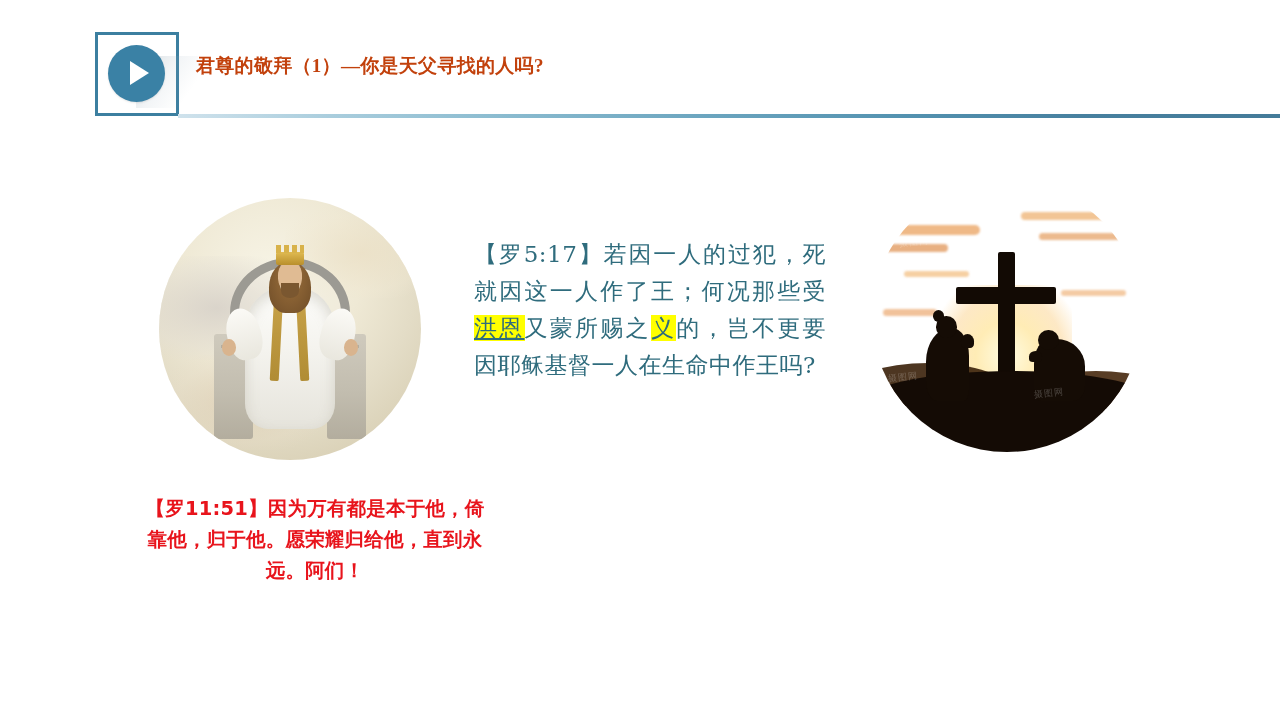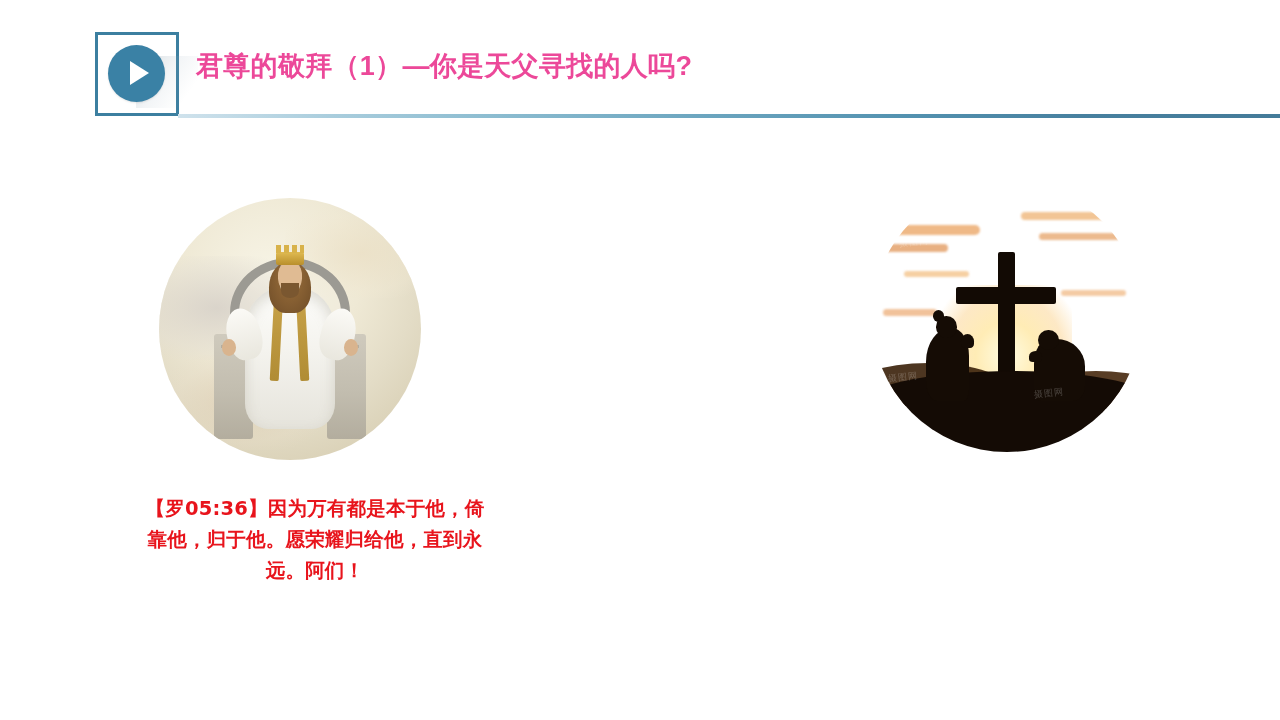--- a/index.html
+++ b/index.html
@@ -71,24 +71,24 @@
     width: 62px;
     height: 52px;
     background: linear-gradient(125deg, rgba(120,140,155,0.30) 0%, rgba(150,170,185,0.12) 45%, rgba(255,255,255,0) 80%);
     pointer-events: none;
   }
 
   #title-text {
     position: absolute;
     left: 196px;
     top: 46px;
-    font-family: Liberation Sans, sans-serif;
-    font-size: 27px;
+    font-family: Liberation Serif, serif;
+    font-size: 19px;
     font-weight: bold;
-    color: #ec4899;
+    color: #c2410c;
     letter-spacing: 0.3px;
     white-space: nowrap;
     line-height: 40px;
   }
 
   #title-rule {
     position: absolute;
     left: 178px;
     top: 114px;
     width: 1102px;
@@ -535,17 +535,18 @@
     <div class="fig-right">
       <div class="head-b"></div>
       <div class="hands"></div>
     </div>
     <div class="wm wm1">摄图网</div>
     <div class="wm wm2">摄图网</div>
     <div class="wm wm3">摄图网</div>
     <div class="wm wm4">摄图网</div>
   </div>
 
-
-  <div id="caption-left" class="red-caption">【罗05:36】因为万有都是本于他，倚靠他，归于他。愿荣耀归给他，直到永远。阿们！</div>
+  <div id="center-verse"><span>【罗5:17】若因一人的过犯，死就因这一人作了王；何况那些受</span><span class="hl-u">洪恩</span><span>又蒙所赐之</span><span class="hl">义</span><span>的，岂不更要因耶稣基督一人在生命中作王吗?</span></div>
+
+  <div id="caption-left" class="red-caption">【罗11:51】因为万有都是本于他，倚靠他，归于他。愿荣耀归给他，直到永远。阿们！</div>
 
 
 </div>
 
 </body></html>

